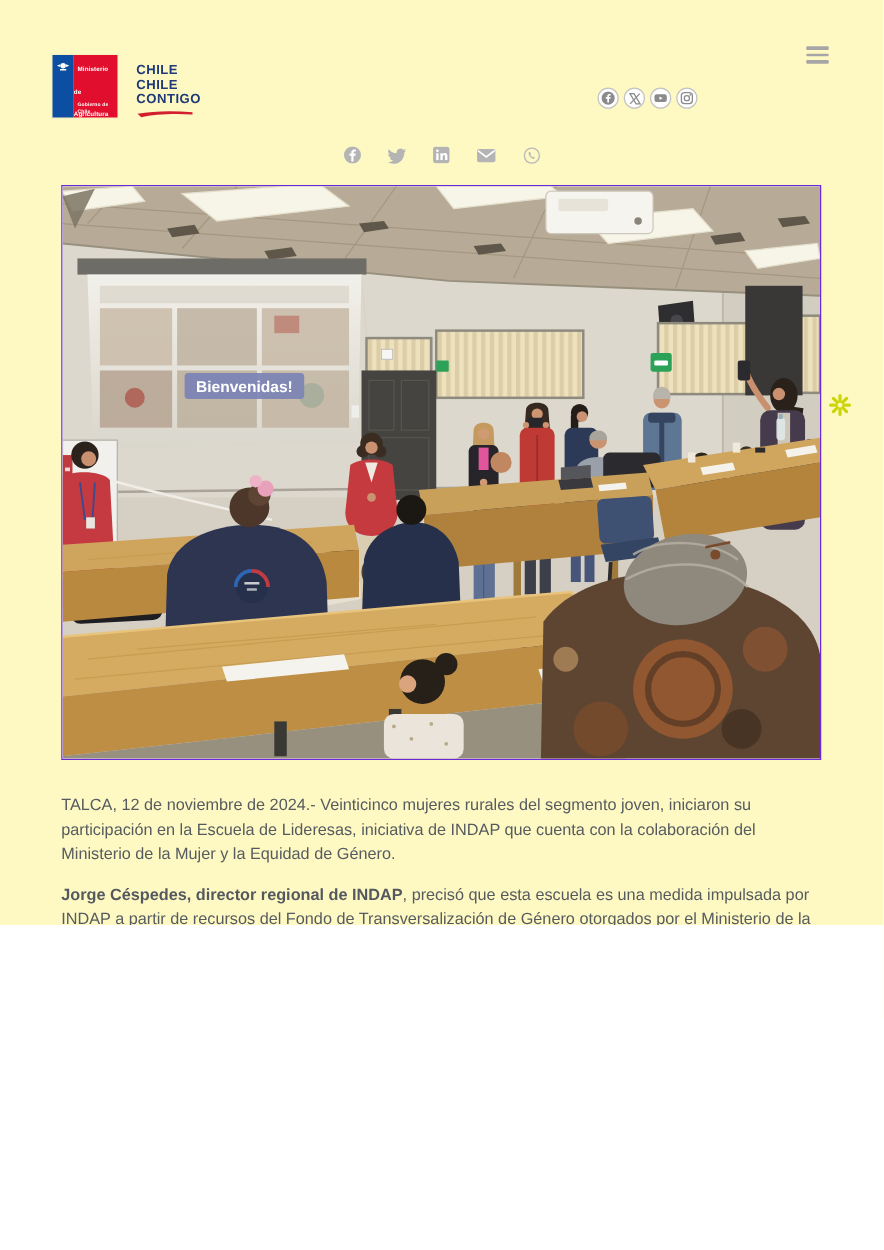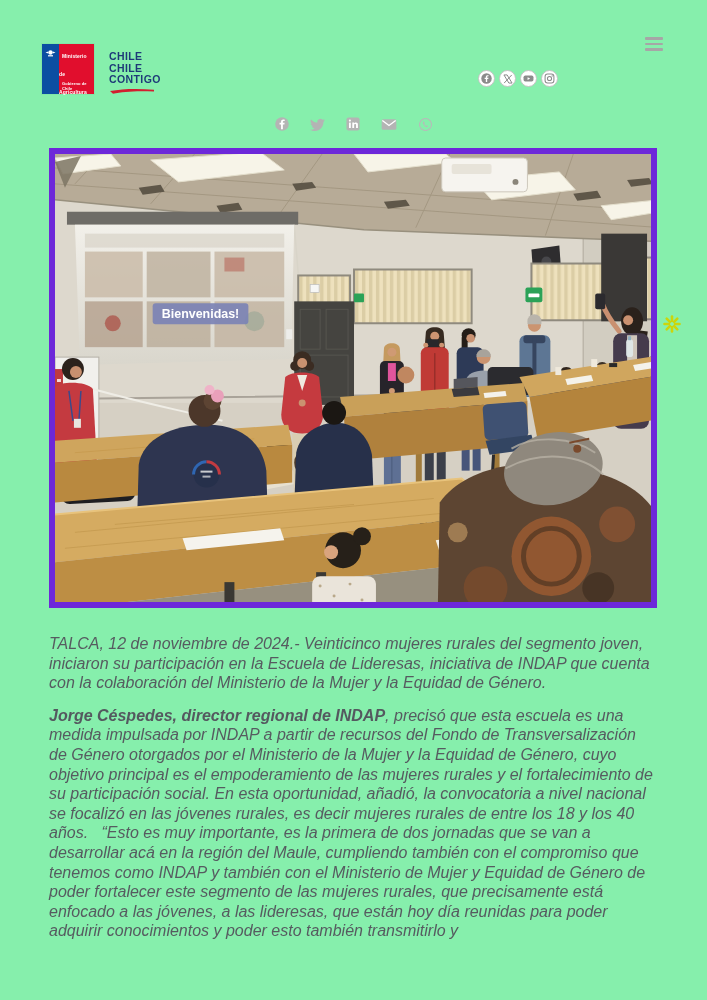--- a/index.html
+++ b/index.html
@@ -1,18 +1,18 @@
 <!DOCTYPE html>
 <html><head>
 <meta charset="utf-8">
 <style>
   * { box-sizing: border-box; margin: 0; padding: 0; }
   html,body { background:#fff; }
   body { font-family:"Liberation Sans", sans-serif; }
-  .page { position:relative; width:707px; height:1000px; background:#86efac; overflow:hidden; margin:0 auto; }
+  .page { position:relative; width:707px; height:740px; background:#fef9c3; overflow:hidden; margin:0 auto; }
 
   
   .logo { position:absolute; left:42px; top:44px; display:flex; align-items:flex-start; cursor:pointer; }
   .logo-block { width:52px; height:50px; display:flex; box-shadow:0 0 0 1px rgba(0,0,0,.03); }
   .logo-blue { width:17px; background:#0b4ea2; position:relative; }
   .logo-blue svg { position:absolute; top:4px; left:3px; }
   .logo-red { flex:1; background:#e10e2d; color:#fff; position:relative; }
   .ministry { font-size:5px; font-weight:bold; line-height:6px; padding:4px 0 0 3px; letter-spacing:.1px; }
   .gob { position:absolute; bottom:3px; left:3px; font-size:4px; font-weight:bold; letter-spacing:.1px; }
   .slogan { margin-left:15px; margin-top:7px; color:#1e3a78; font-weight:bold; font-size:10.5px; line-height:11.5px; letter-spacing:.4px; }
@@ -23,26 +23,26 @@
 
   .top-social { position:absolute; left:478px; top:70px; display:flex; gap:4px; }
   .soc { width:17px; height:17px; border:1px solid #c3c3c3; border-radius:50%; display:flex; align-items:center; justify-content:center; cursor:pointer; background:#fff; }
 
   
   main { position:absolute; left:49px; top:100px; width:609px; }
   h1 { font-size:20.5px; line-height:28.5px; font-weight:400; color:#54595f; letter-spacing:.2px; margin-top:63px; }
   .share-row { margin-top:16px; height:16px; display:flex; justify-content:center; align-items:center; gap:21px; }
   .share-row .sh { display:flex; align-items:center; justify-content:center; cursor:pointer; }
 
-  figure.photo { margin-top:16px; width:608px; height:460px; border:6px solid #6d28d9; background:#fff; overflow:hidden; }
+  figure.photo { margin-top:16px; width:608px; height:460px; border:1px solid #6d28d9; background:#fff; overflow:hidden; }
   figure.photo svg { display:block; }
 
   .asterisk { position:absolute; left:663px; top:315px; width:18px; height:18px; }
 
-  p.body { font-size:16px; line-height:19.6px; color:#565b60; white-space:pre-wrap;font-style:italic; }
+  p.body { font-size:13px; line-height:19.6px; color:#565b60; white-space:pre-wrap; }
   p.p1 { margin-top:26px; }
   p.p2 { margin-top:13px; }
   p.body b { font-weight:700; color:#54595f; }
 </style>
 </head>
 <body>
 
 <div class="page">
 
   <header>

